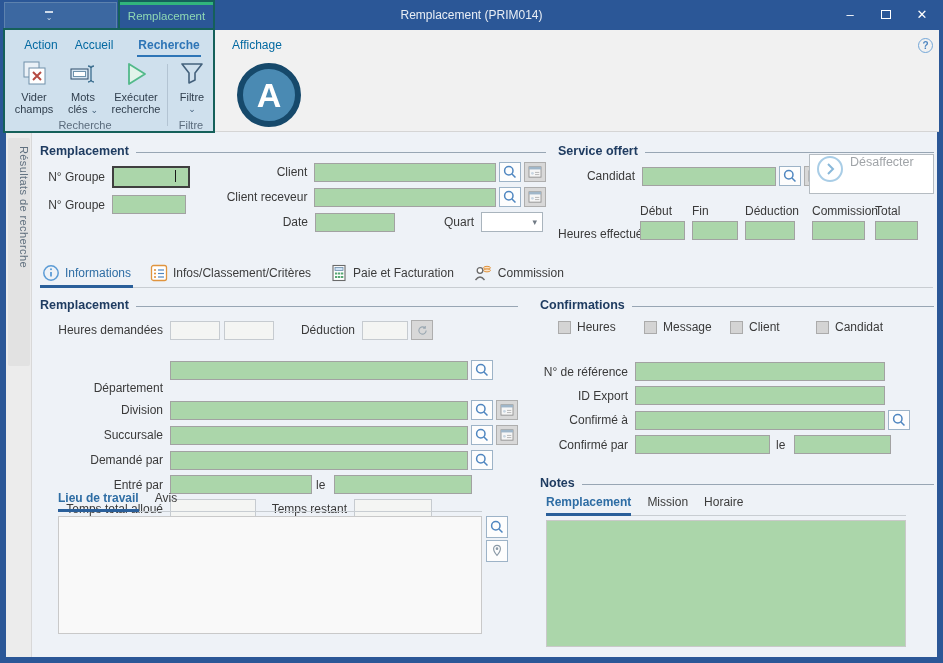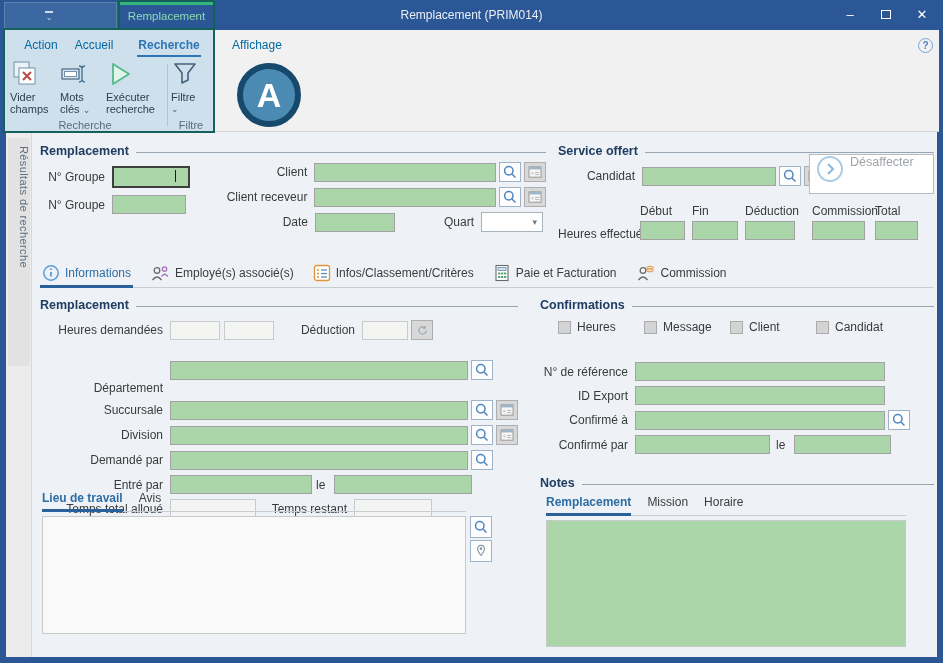--- a/index.html
+++ b/index.html
@@ -26,21 +26,21 @@
   .hl-box { position:absolute; border:2px solid #15605a; pointer-events:none; z-index:50; }
   .hl-tab { left:118px; top:0px; width:97px; height:30px; }
   .hl-ribbon { left:3px; top:28px; width:212px; height:105px; }
 
   
   .ribbon { position:absolute; top:30px; left:4px; right:4px; height:102px; background:#f1f1f1; border-bottom:1px solid #d5d5d5; }
   .rb-left { position:absolute; left:0; top:0; width:211px; height:102px; background:#cfe0ed; }
   .rb-tab { position:absolute; top:5px; height:22px; font-size:12px; color:#0369a1; text-align:center; line-height:20px; }
   .rb-tab.active { color:#2e75b6; font-weight:bold; border-bottom:2px solid #2e75b6; }
   .rb-tab-affichage { left:222px; width:62px; }
-  .rb-bigbtn { position:absolute; top:30px; height:62px; display:flex; flex-direction:column; align-items:flex-start; font-size:11px; line-height:12px; color:#2f3d4c; text-align:center; }
+  .rb-bigbtn { position:absolute; top:30px; height:62px; display:flex; flex-direction:column; align-items:center; font-size:11px; line-height:12px; color:#2f3d4c; text-align:center; }
   .rb-bigbtn svg { margin-bottom:3px; }
   .rb-grouplabel { position:absolute; bottom:1px; font-size:11px; color:#5a6b7c; text-align:center; }
   .rb-sep { position:absolute; left:163px; top:34px; height:62px; width:1px; background:#b3c4d3; }
   .chev-small { font-size:9px; color:#44617c; }
   .help-btn { position:absolute; right:6px; top:8px; width:15px; height:15px; border:1.5px solid #74a7d8; border-radius:50%; color:#4f86c0; font-size:10px; font-weight:bold; text-align:center; line-height:13px; }
   .logo { position:absolute; left:233px; top:33px; width:64px; height:64px; border-radius:50%; background:#4a8ab3; border:6px solid #16496b; color:#fff; font-weight:bold; font-size:34px; display:flex; align-items:center; justify-content:center; }
 
   
   .form { position:absolute; top:132px; left:6px; right:6px; bottom:6px; background:#eef2f7; }
   .sidebar { position:absolute; left:0; top:0; width:26px; height:100%; background:#ececec; border-right:1px solid #d8d8d8; }
@@ -294,29 +294,20 @@
       </div>
 
       <div class="tabstrip">
         <div class="mtab active">
           <svg width="18" height="18" viewBox="0 0 18 18">
             <circle cx="9" cy="9" r="7.2" fill="none" stroke="#5b9bd5" stroke-width="1.5"></circle>
             <line x1="9" y1="8" x2="9" y2="12.5" stroke="#5b9bd5" stroke-width="1.8"></line>
             <circle cx="9" cy="5.2" r="1" fill="#5b9bd5"></circle>
           </svg>
           <span>Informations</span>
-        </div>
-        <div class="mtab">
-          <svg width="20" height="18" viewBox="0 0 20 18">
-            <circle cx="7" cy="6.5" r="2.8" fill="none" stroke="#6a6a6a" stroke-width="1.3"></circle>
-            <path d="M2.5 16 q4.5 -6 9 0" fill="none" stroke="#6a6a6a" stroke-width="1.3"></path>
-            <circle cx="14.5" cy="5" r="2.2" fill="none" stroke="#a472b8" stroke-width="1.3"></circle>
-            <path d="M11.5 12.5 q3 -4.5 6.5 0" fill="none" stroke="#a472b8" stroke-width="1.3"></path>
-          </svg>
-          <span>Employé(s) associé(s)</span>
         </div>
         <div class="mtab">
           <svg width="18" height="18" viewBox="0 0 18 18">
             <rect x="1.5" y="1.5" width="15" height="15" rx="2" fill="#ffffff" stroke="#e0943e" stroke-width="1.3"></rect>
             <circle cx="5" cy="6" r="1.1" fill="#e0943e"></circle>
               <circle cx="5" cy="9.5" r="1.1" fill="#e0943e"></circle>
               <circle cx="5" cy="13" r="1.1" fill="#e0943e"></circle>
             <line x1="8" y1="6" x2="14" y2="6" stroke="#4f86c0" stroke-width="1.2"></line>
             <line x1="8" y1="9.5" x2="14" y2="9.5" stroke="#4f86c0" stroke-width="1.2"></line>
             <line x1="8" y1="13" x2="14" y2="13" stroke="#4f86c0" stroke-width="1.2"></line>
@@ -371,40 +362,40 @@
             <span class="lbl" style="width:130px;margin-top:36px;">Département</span>
             <span class="inp" style="width:298px;"></span>
             <span class="btnsq">
               <svg width="14" height="14" viewBox="0 0 14 14">
                   <circle cx="5.8" cy="5.8" r="4.2" fill="none" stroke="#4f86c0" stroke-width="1.5"></circle>
                   <line x1="9" y1="9" x2="12.5" y2="12.5" stroke="#4f86c0" stroke-width="1.5"></line>
                 </svg>
             </span>
           </div>
           <div class="row">
-            <span class="lbl" style="width:130px;">Succursale</span>
+            <span class="lbl" style="width:130px;">Division</span>
             <span class="inp" style="width:298px;"></span>
             <span class="btnsq">
               <svg width="14" height="14" viewBox="0 0 14 14">
                   <circle cx="5.8" cy="5.8" r="4.2" fill="none" stroke="#4f86c0" stroke-width="1.5"></circle>
                   <line x1="9" y1="9" x2="12.5" y2="12.5" stroke="#4f86c0" stroke-width="1.5"></line>
                 </svg>
             </span>
             <span class="btnsq gray">
               <svg width="14" height="12" viewBox="0 0 16 14">
                   <rect x="1" y="1" width="14" height="12" fill="#f6f6f6" stroke="#8d8d8d"></rect>
                   <rect x="1" y="1" width="14" height="3" fill="#9fb6c9"></rect>
                   <circle cx="5" cy="8.5" r="1.6" fill="#c9d6e2"></circle>
                   <line x1="8" y1="7.5" x2="13" y2="7.5" stroke="#b0b0b0"></line>
                   <line x1="8" y1="10" x2="13" y2="10" stroke="#b0b0b0"></line>
                 </svg>
             </span>
           </div>
           <div class="row">
-            <span class="lbl" style="width:130px;">Division</span>
+            <span class="lbl" style="width:130px;">Succursale</span>
             <span class="inp" style="width:298px;"></span>
             <span class="btnsq">
               <svg width="14" height="14" viewBox="0 0 14 14">
                   <circle cx="5.8" cy="5.8" r="4.2" fill="none" stroke="#4f86c0" stroke-width="1.5"></circle>
                   <line x1="9" y1="9" x2="12.5" y2="12.5" stroke="#4f86c0" stroke-width="1.5"></line>
                 </svg>
             </span>
             <span class="btnsq gray">
               <svg width="14" height="12" viewBox="0 0 16 14">
                   <rect x="1" y="1" width="14" height="12" fill="#f6f6f6" stroke="#8d8d8d"></rect>
@@ -433,21 +424,21 @@
           </div>
           <div class="row">
             <span class="lbl" style="width:130px;">Temps total alloué</span>
             <span class="inp white" style="width:86px;"></span>
             <span class="lbl" style="width:86px; margin-left:12px;">Temps restant</span>
             <span class="inp white" style="width:78px;"></span>
           </div>
         </div>
       </div>
 
-      <div class="grp" style="left:10px; top:356px; width:452px; height:152px;text-align:center;">
+      <div class="grp" style="left:26px; top:356px; width:452px; height:152px;text-align:center;">
         <div class="stabs" style="width:424px;">
           <span class="stab active">Lieu de travail</span>
           <span class="stab">Avis</span>
         </div>
         <div class="lieu-box"></div>
         <div class="lieu-btns">
           <span class="btnsq">
             <svg width="14" height="14" viewBox="0 0 14 14">
                 <circle cx="5.8" cy="5.8" r="4.2" fill="none" stroke="#4f86c0" stroke-width="1.5"></circle>
                 <line x1="9" y1="9" x2="12.5" y2="12.5" stroke="#4f86c0" stroke-width="1.5"></line>

